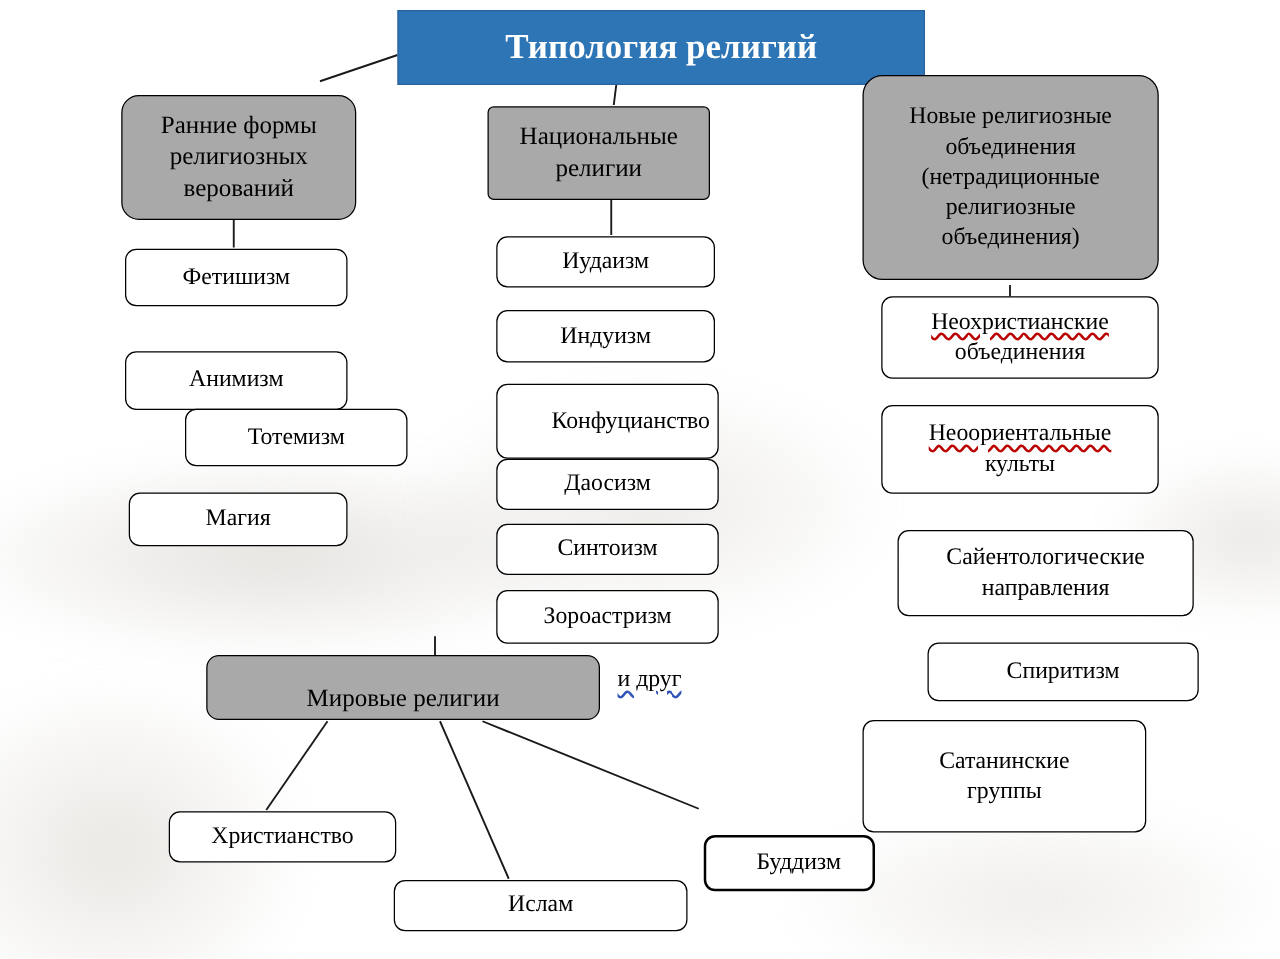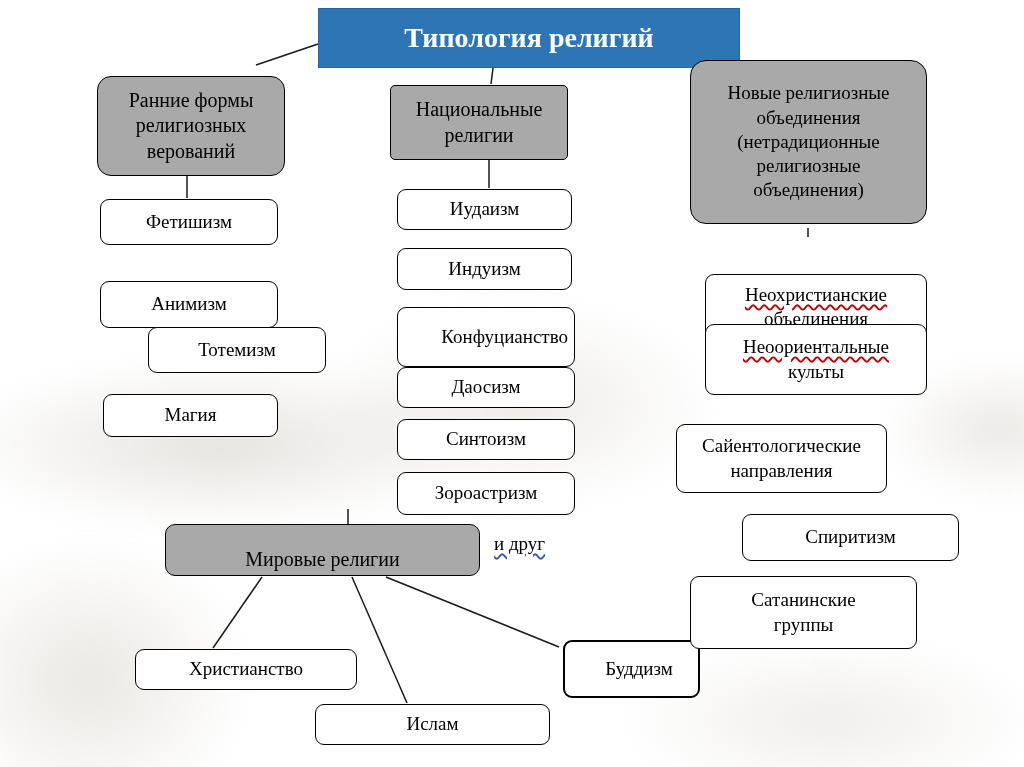--- a/index.html
+++ b/index.html
@@ -103,47 +103,47 @@
   <div class="node white" style="left:397px;top:472px;width:178px;height:43px;">
       <span>Зороастризм</span>
     </div>
 
   <div class="node gray r10" style="left:165px;top:524px;width:315px;height:52px;font-size:20px;">
       <span>Мировые религии</span>
     </div>
 
   <div class="note" style="left:494px;top:533px;"><span>и друг</span></div>
 
-  <div class="node white" style="left:135px;top:649px;width:222px;height:41px;">
+  <div class="node white" style="left:135px;top:649px;width:182px;height:41px;">
       <span>Христианство</span>
     </div>
   <div class="node white" style="left:315px;top:704px;width:235px;height:41px;">
       <span>Ислам</span>
     </div>
-  <div class="node white" style="left:563px;top:640px;width:137px;height:58px;border-width:2.4px;padding-left:21px;">
+  <div class="node white" style="left:563px;top:668px;width:137px;height:45px;border-width:2.4px;padding-left:21px;">
       <span>Буддизм</span>
     </div>
 
   <div class="node gray r16" style="left:690px;top:60px;width:237px;height:164px;font-size:19px;padding:4px 10px;">
       <span>Новые религиозные объединения (нетрадиционные религиозные объединения)</span>
     </div>
 
-  <div class="node white" style="left:705px;top:237px;width:222px;height:66px;margin-top:37px;">
+  <div class="node white" style="left:705px;top:237px;width:222px;height:66px;">
     <span class="line-span wavy-red">Неохристианские</span>
     <span class="line-span">объединения</span>
   </div>
   <div class="node white" style="left:705px;top:324px;width:222px;height:71px;">
     <span class="line-span wavy-red">Неоориентальные</span>
     <span class="line-span">культы</span>
   </div>
-  <div class="node white" style="left:676px;top:424px;width:211px;height:69px;">
+  <div class="node white" style="left:718px;top:424px;width:237px;height:69px;">
     <span class="line-span">Сайентологические</span>
     <span class="line-span">направления</span>
   </div>
   <div class="node white" style="left:742px;top:514px;width:217px;height:47px;">
     <span class="line-span">Спиритизм</span>
   </div>
-  <div class="node white" style="left:690px;top:576px;width:227px;height:73px;">
+  <div class="node white" style="left:690px;top:576px;width:227px;height:90px;">
     <span class="line-span">Сатанинские</span>
     <span class="line-span">группы</span>
   </div>
 
 </div>
 
 </body></html>

